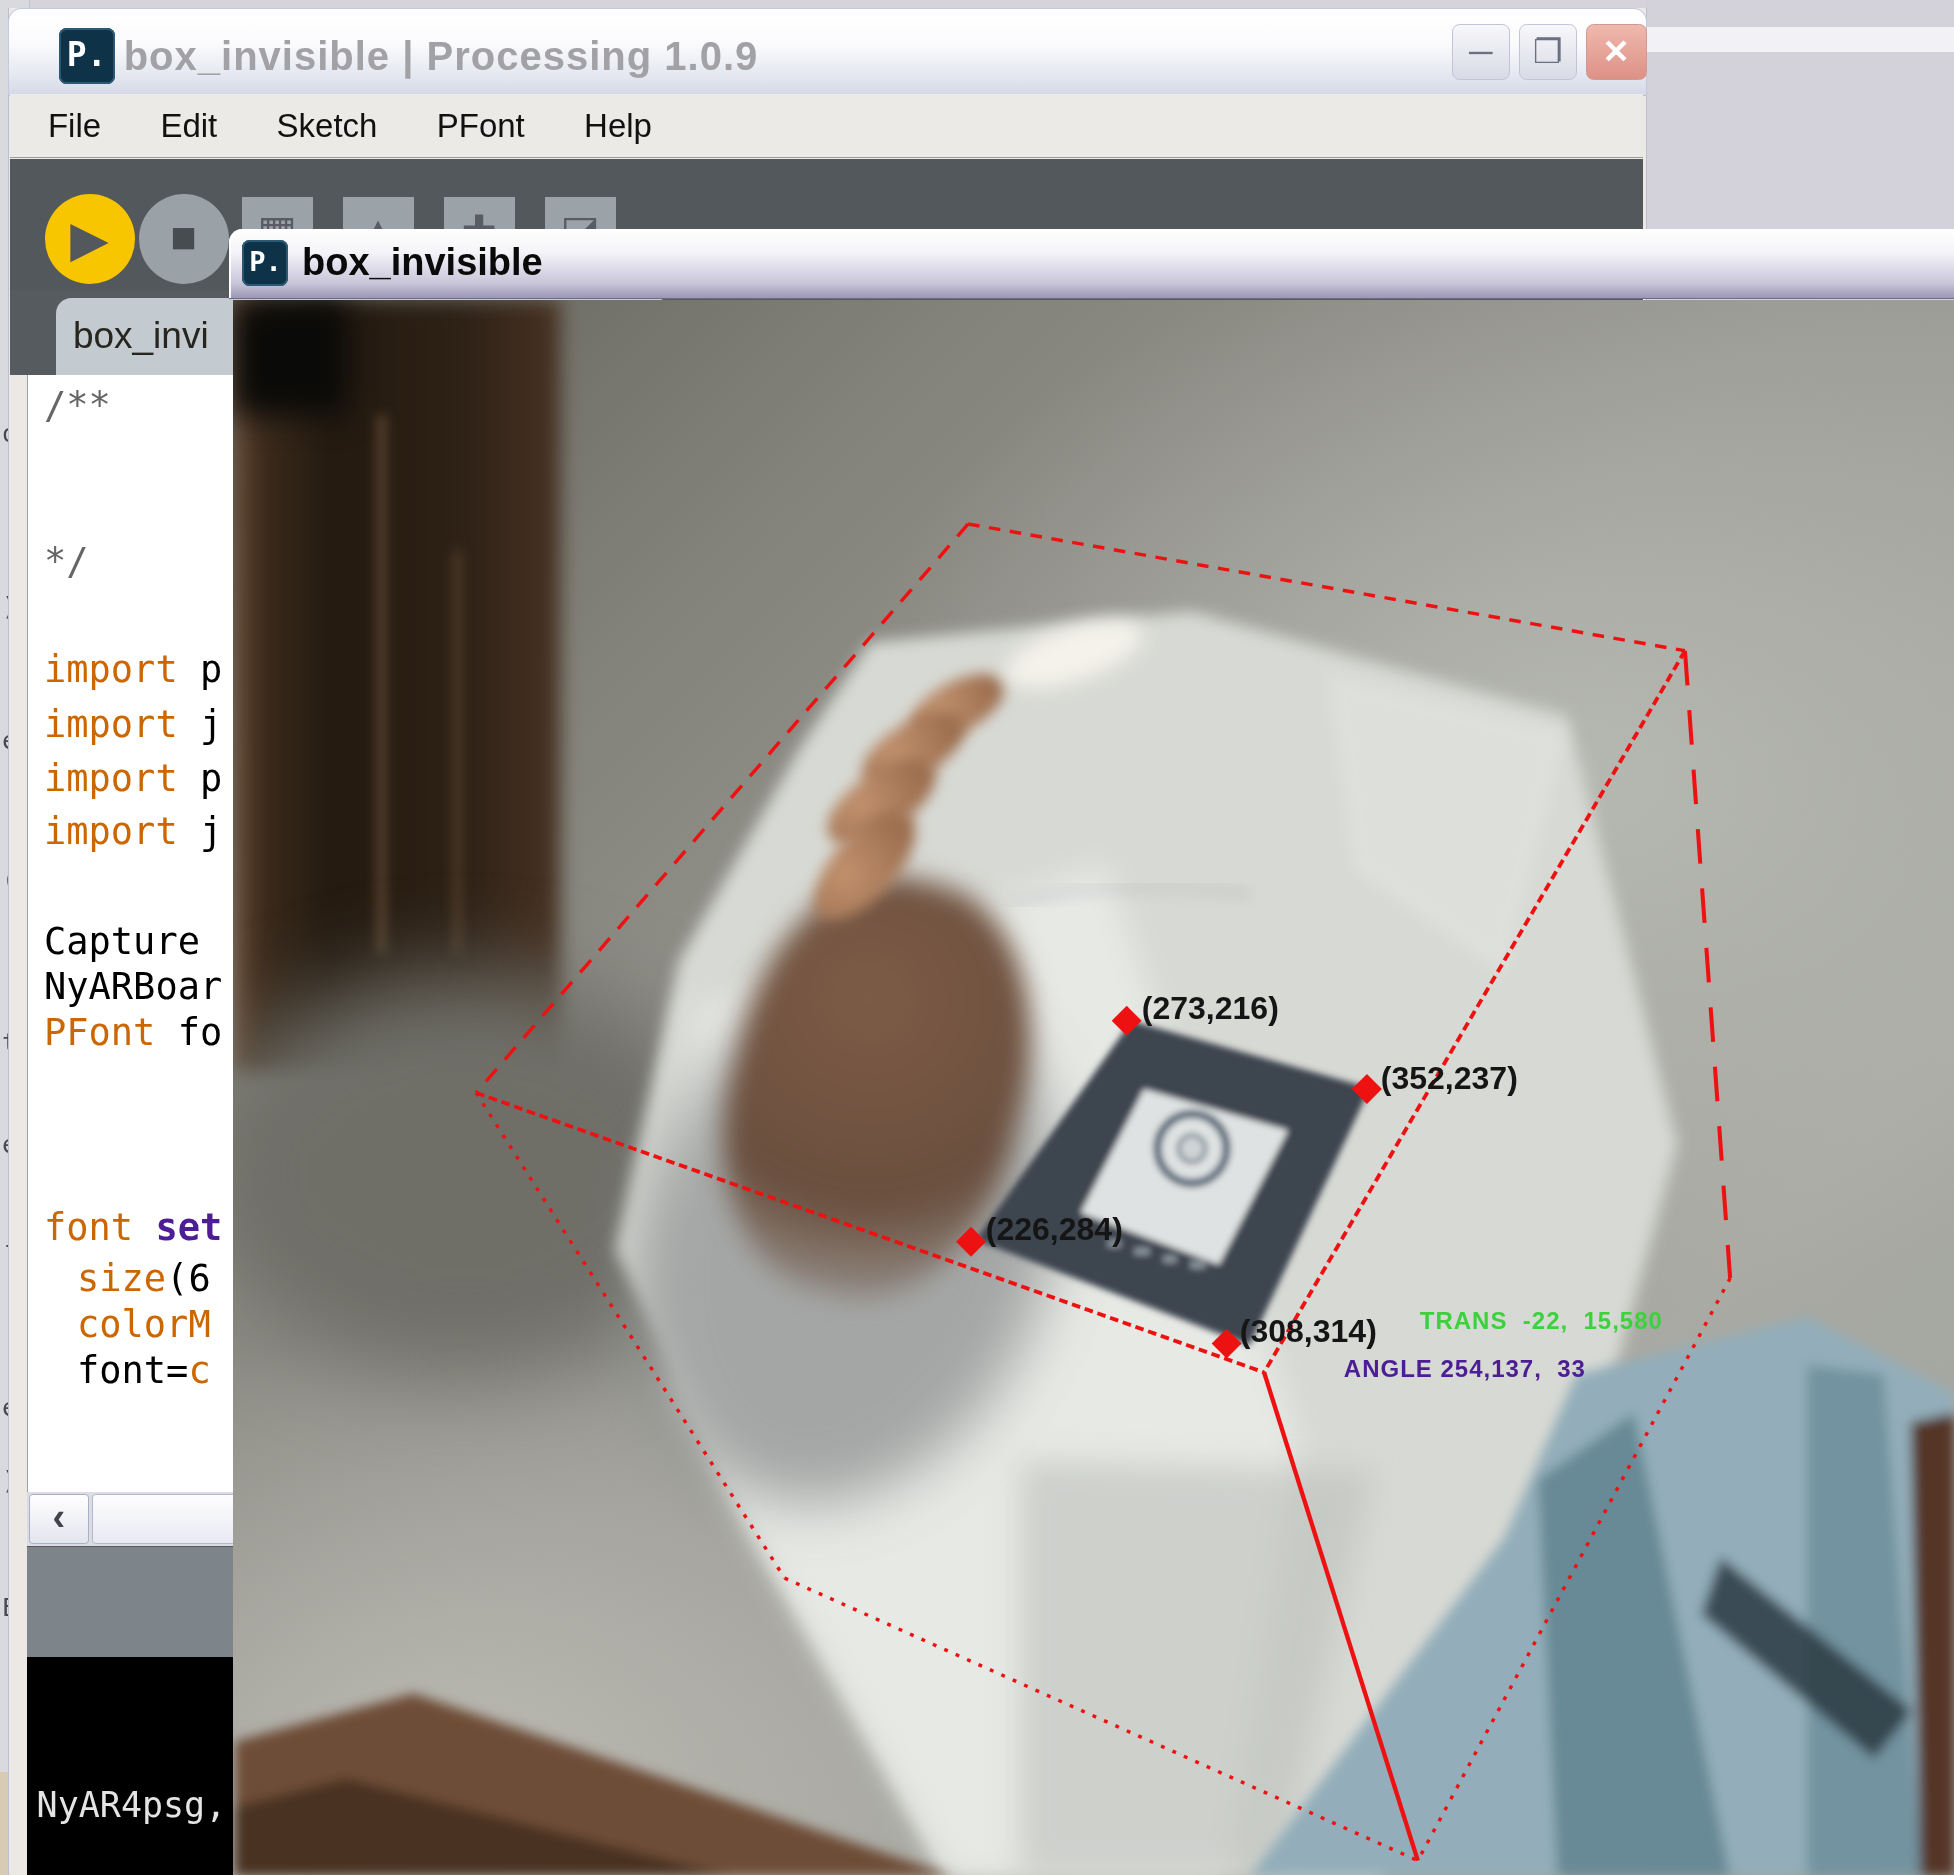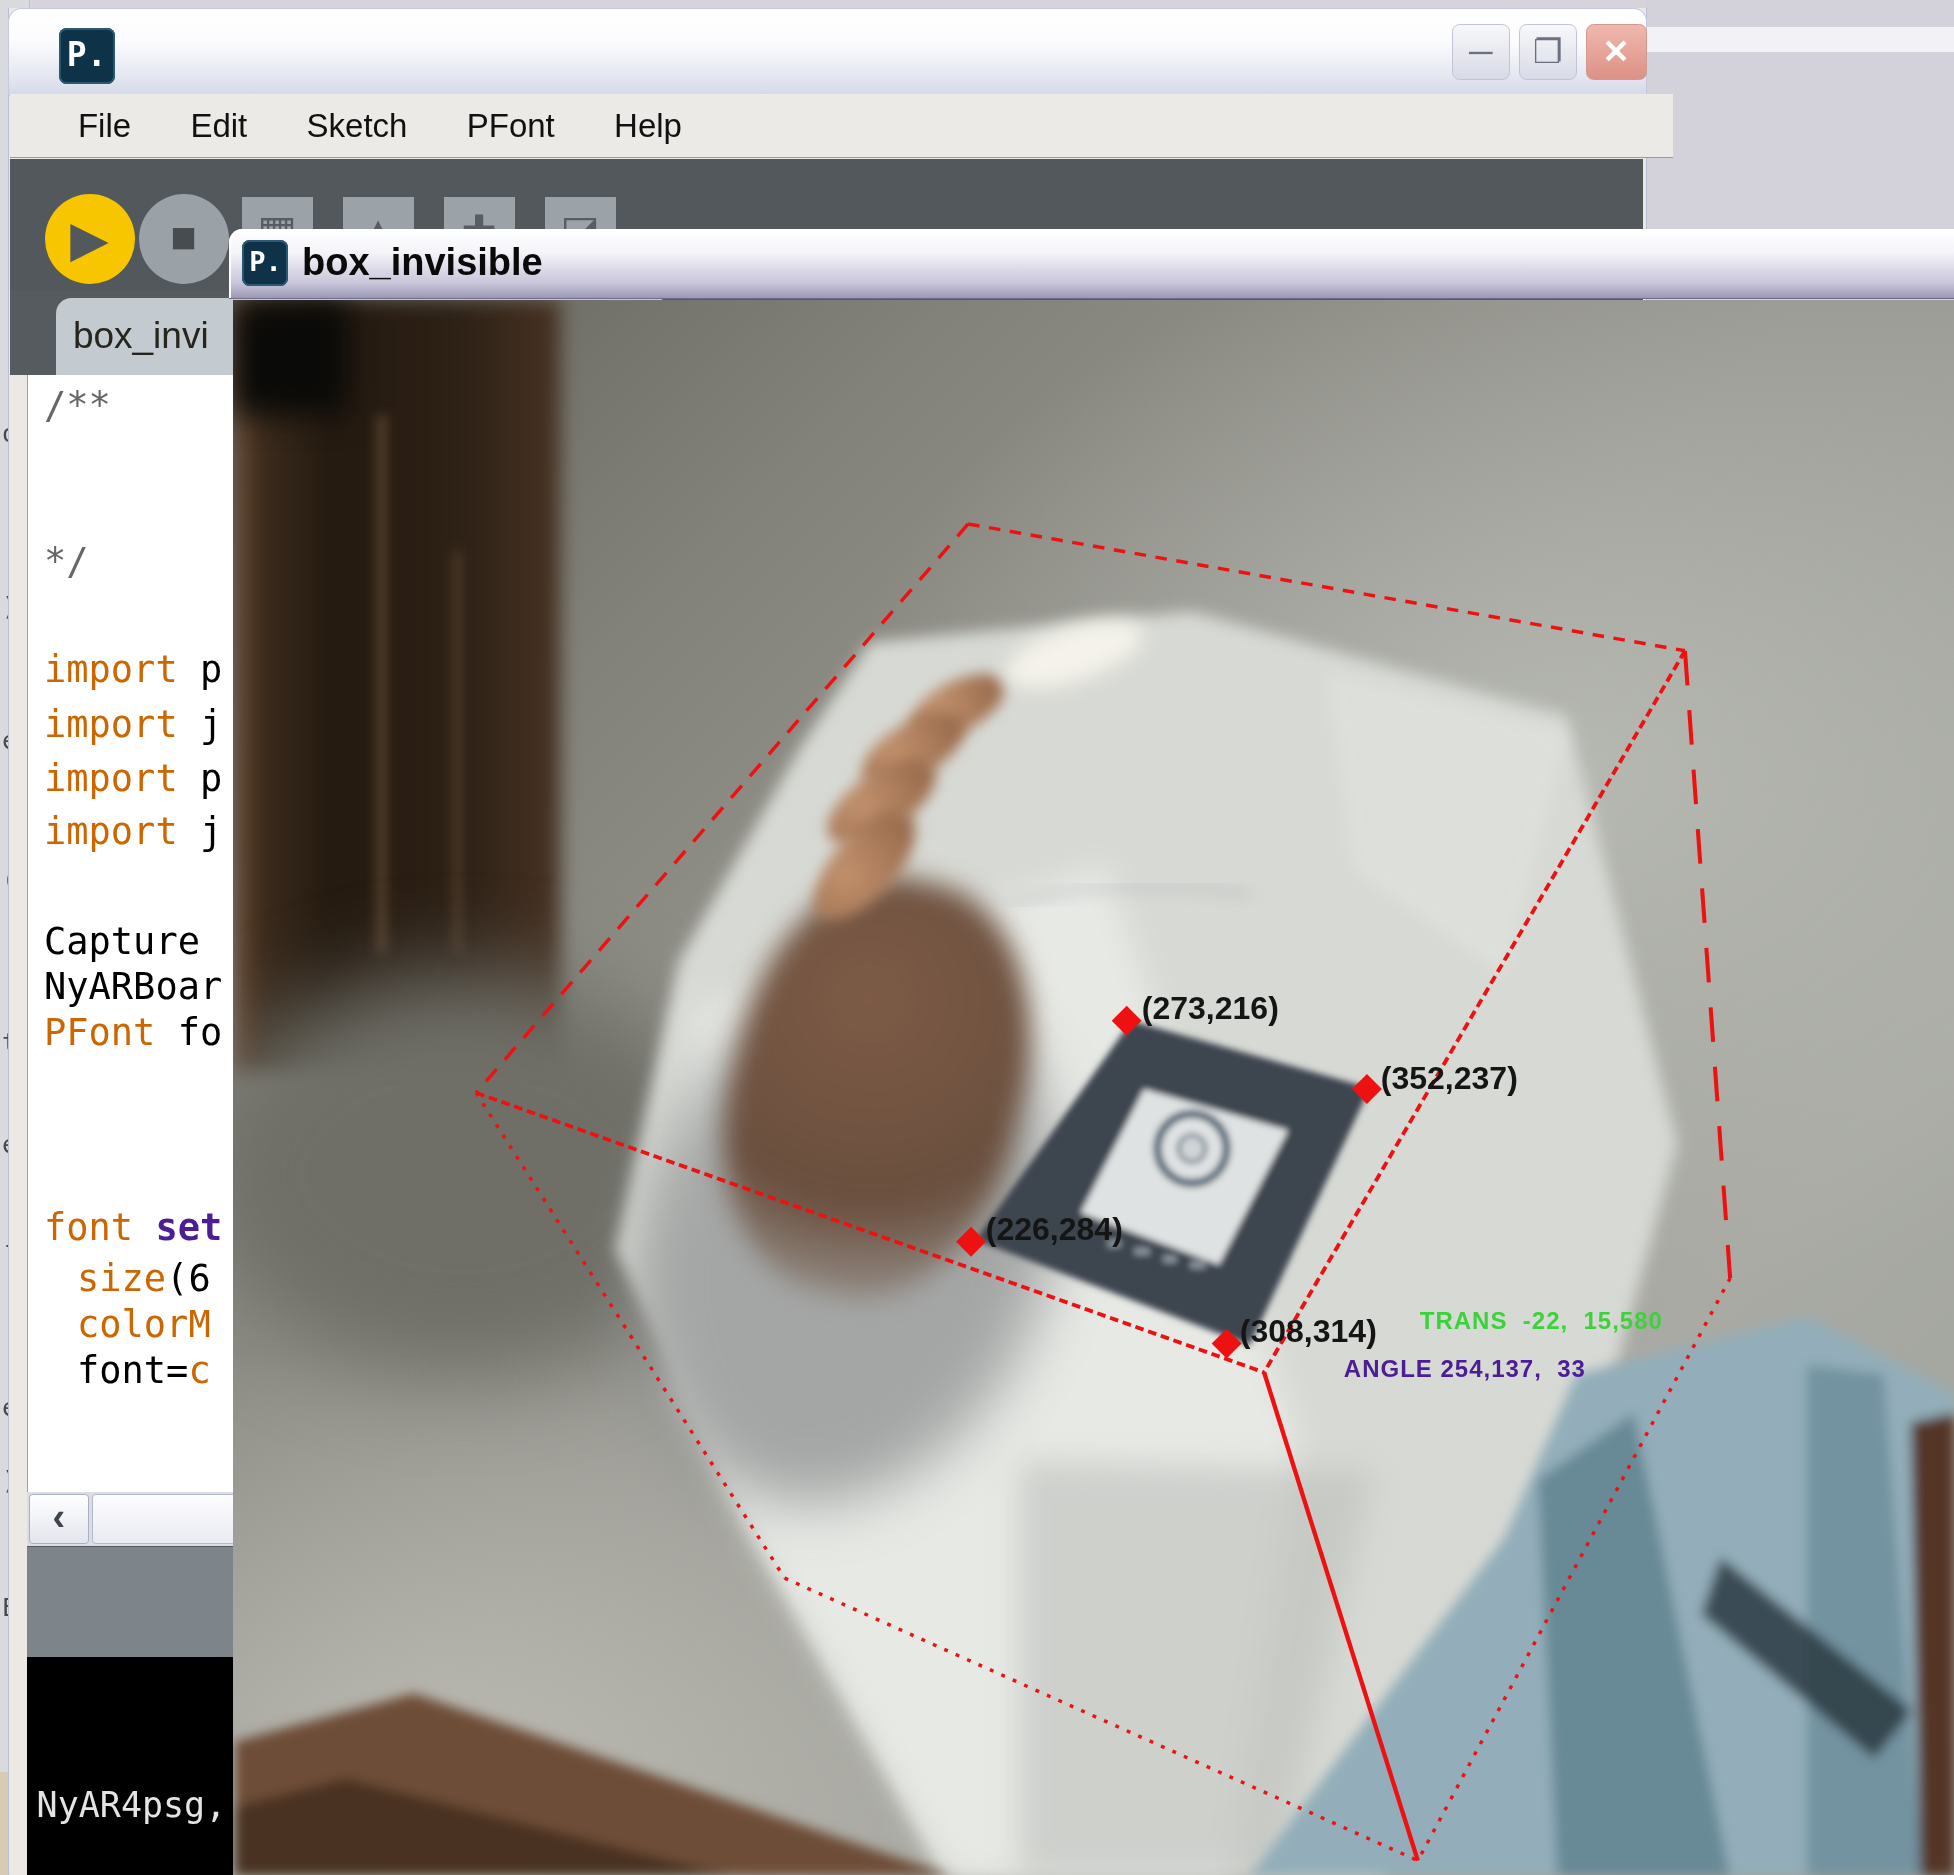--- a/index.html
+++ b/index.html
@@ -28,21 +28,21 @@
   .winbtn{top:15.4px;width:58px;height:56px;border-radius:7.7px;text-align:center;line-height:54px;
           font-size:33px;color:#6b7080;background:linear-gradient(180deg,#f8f8fa,#d8dae6);
           border:1.9px solid #c0c4d6;box-sizing:border-box;}
   #btn-min{left:1443px;}
   #btn-max{left:1510px;}
   #btn-close{left:1577px;width:61px;background:linear-gradient(180deg,#f0b8ae,#dd9186);
              border-color:#cf9a92;color:#fff;font-weight:bold;}
 
   
   #menubar{left:9.6px;top:94px;width:1633px;height:63px;background:#eceae6;
-           border-bottom:1.9px solid #9a9a9a;display:flex;align-items:center;padding-left:30px;}
+           border-bottom:1.9px solid #9a9a9a;display:flex;align-items:center;}
   .menu-item{font-size:33px;color:#111;padding:0 21px;margin-left:17.3px;}
 
   
   #toolbar{left:9.6px;top:159px;width:1633px;height:131px;background:#53585c;}
   .roundbtn{top:35px;width:90px;height:90px;border-radius:50%;text-align:center;}
   #play-btn{left:35px;background:#f7c600;color:#53585c;font-size:50px;line-height:90px;}
   #stop-btn{left:129px;background:#9aa2a8;color:#474c50;font-size:44px;line-height:86px;}
   .sqbtn{top:38px;width:71px;height:71px;background:#9ba3a9;color:#575d62;
          font-size:42px;line-height:67px;text-align:center;}
 
@@ -127,20 +127,21 @@
       <div class="frag" style="top: 1230px;">-</div>
       <div class="frag" style="top: 1393px;">e</div>
       <div class="frag" style="top: 1466px;">)</div>
       <div class="frag" style="top: 1593px;">E</div>
     </div>
 
   <div class="abs" id="ide"></div>
 
   <div class="abs" id="ide-titlebar">
     <div class="abs p-icon" id="ide-icon">P.</div>
+    <div class="abs" id="ide-title">box_invisible | Processing 1.0.9</div>
     <div class="abs winbtn" id="btn-min">─</div>
     <div class="abs winbtn" id="btn-max">❐</div>
     <div class="abs winbtn" id="btn-close">✕</div>
   </div>
 
   <div class="abs" id="menubar">
       <div class="menu-item">File</div>
       <div class="menu-item">Edit</div>
       <div class="menu-item">Sketch</div>
       <div class="menu-item">PFont</div>

